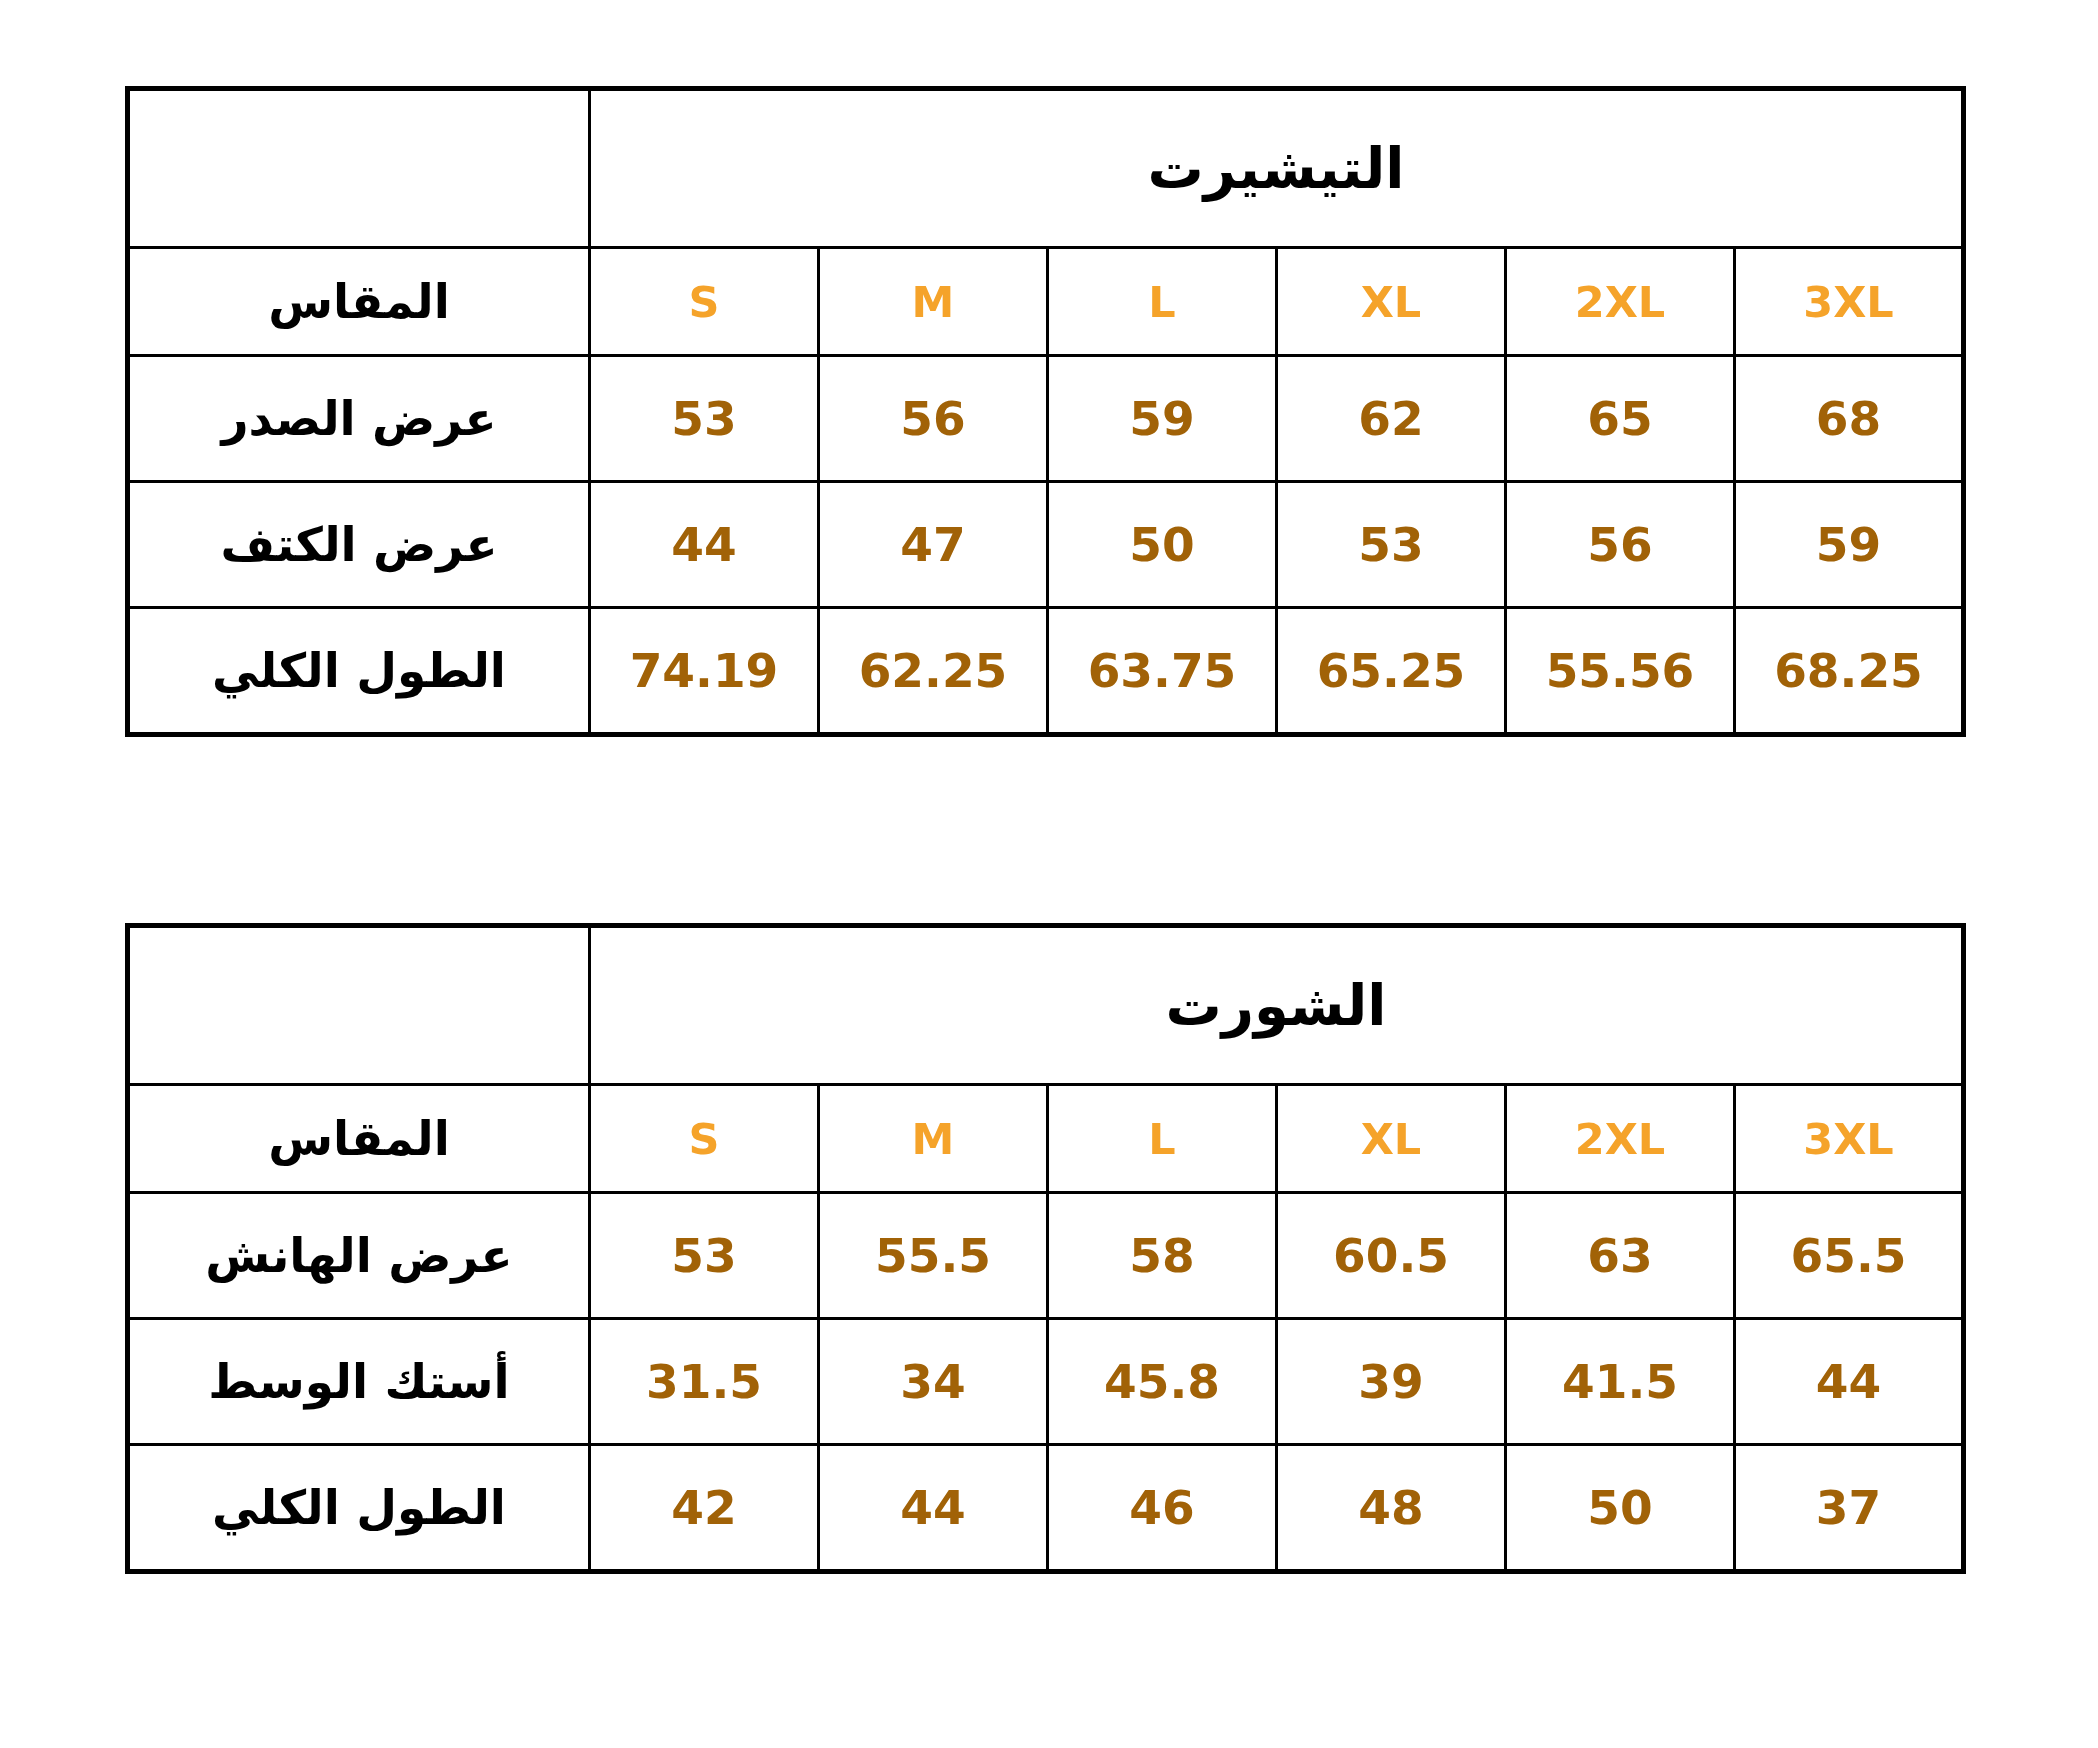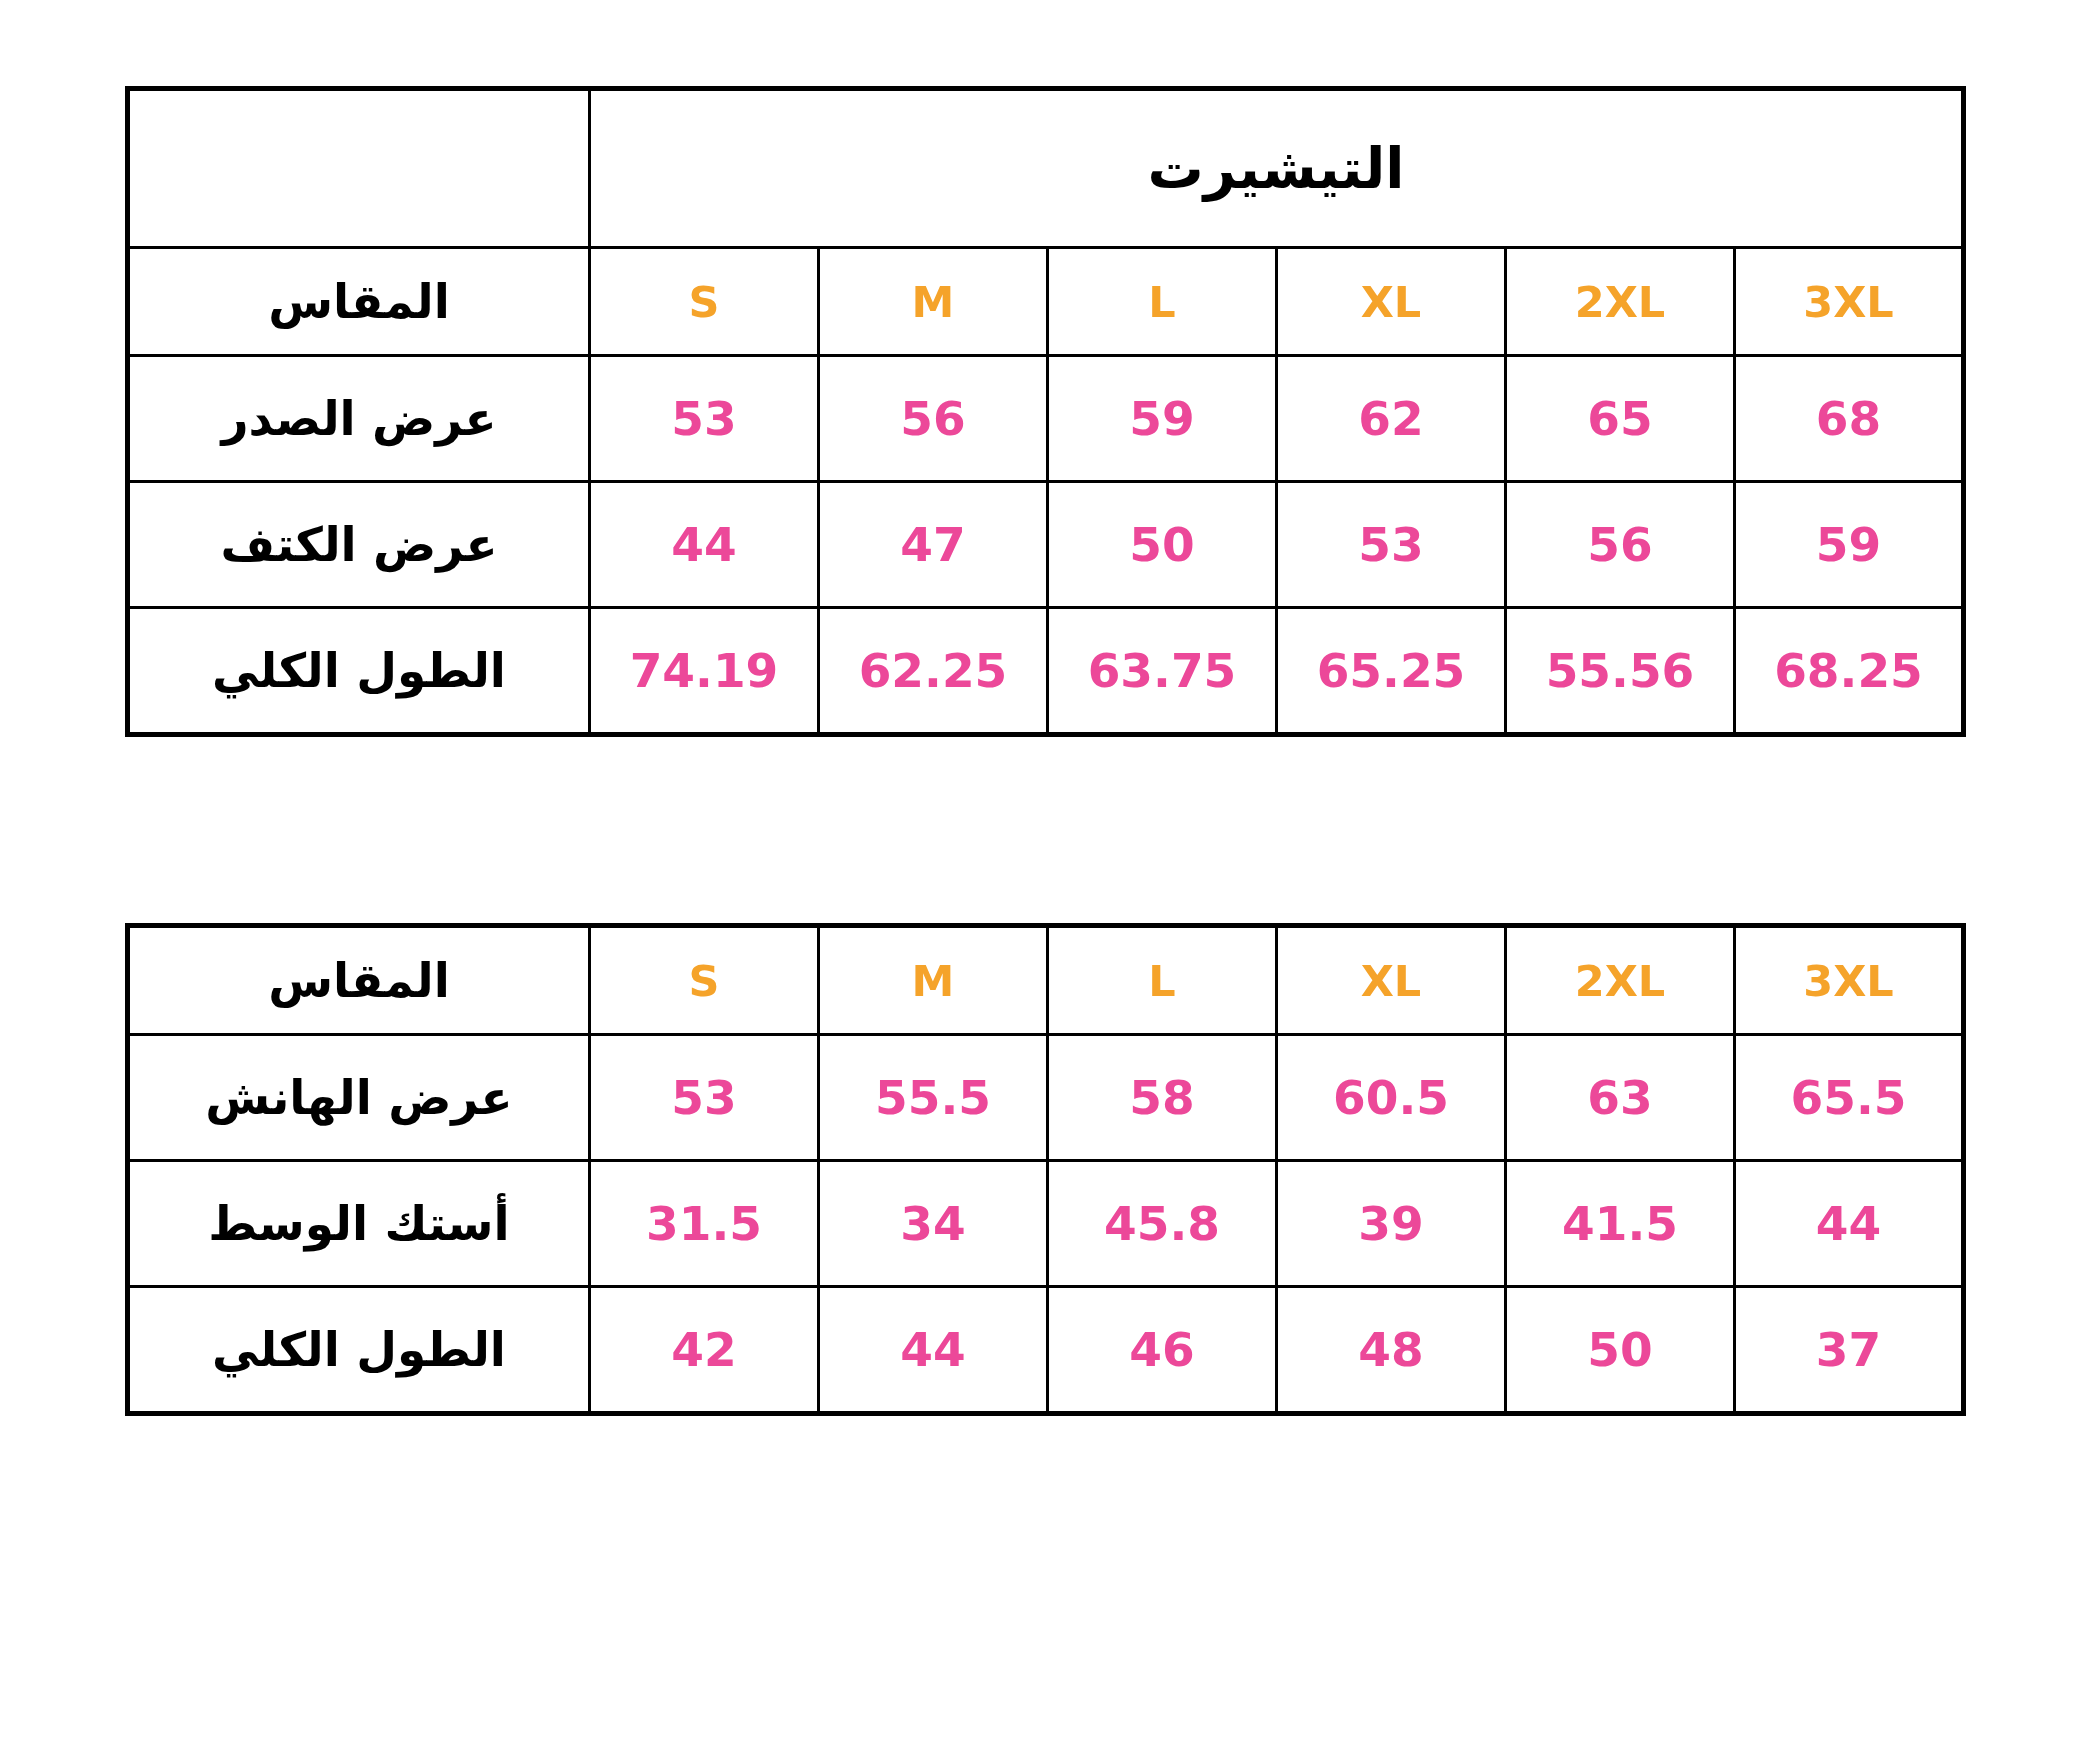--- a/index.html
+++ b/index.html
@@ -53,21 +53,21 @@
   }
   .hdr-label {
     font-size: 47px;
     font-weight: bold;
     color: #000000;
   }
   .val-cell {
     height: 123px;
     font-size: 47px;
     font-weight: bold;
-    color: #ec4899;
+    color: #a16207;
   }
   .row-label {
     font-size: 47px;
     font-weight: bold;
     color: #000000;
     padding-right: 20px;
     text-align: right;
   }
   .gap {
     height: 186px;
@@ -139,20 +139,24 @@
       <col class="c-val">
         <col class="c-val">
         <col class="c-val">
       <col class="c-val">
         <col class="c-val">
         <col class="c-val">
       <col class="c-label">
     </colgroup>
     <tbody>
       <tr>
+        <td class="title-cell" colspan="6">الشورت</td>
+        <td class="title-empty"></td>
+      </tr>
+      <tr>
         <td class="hdr-cell">3XL</td>
         <td class="hdr-cell">2XL</td>
         <td class="hdr-cell">XL</td>
         <td class="hdr-cell">L</td>
         <td class="hdr-cell">M</td>
         <td class="hdr-cell">S</td>
         <td class="hdr-cell hdr-label row-label">المقاس</td>
       </tr>
       <tr>
         <td class="val-cell">65.5</td>

